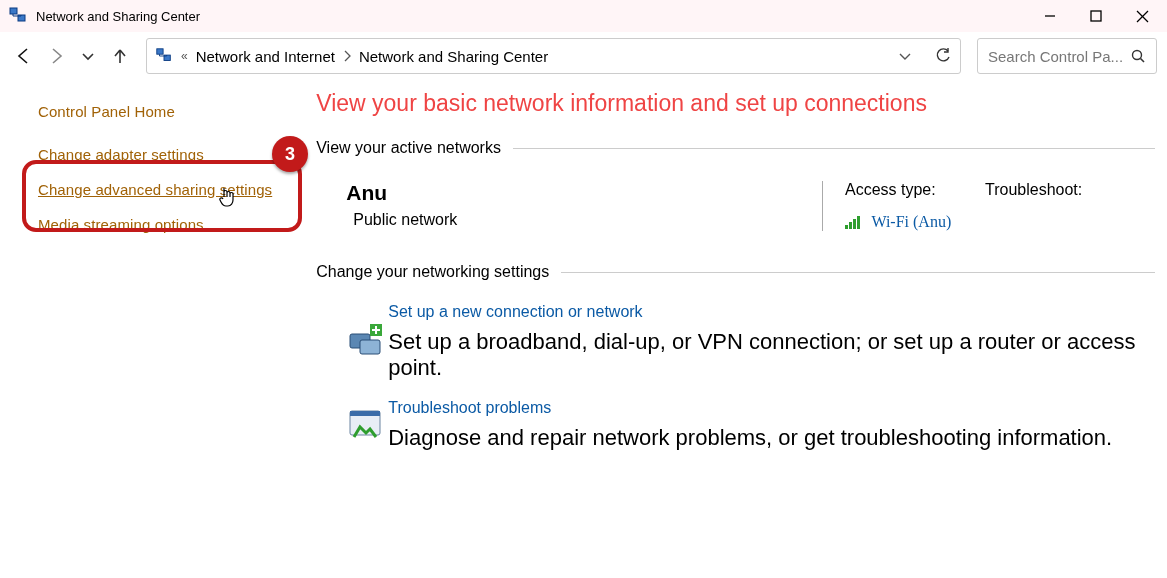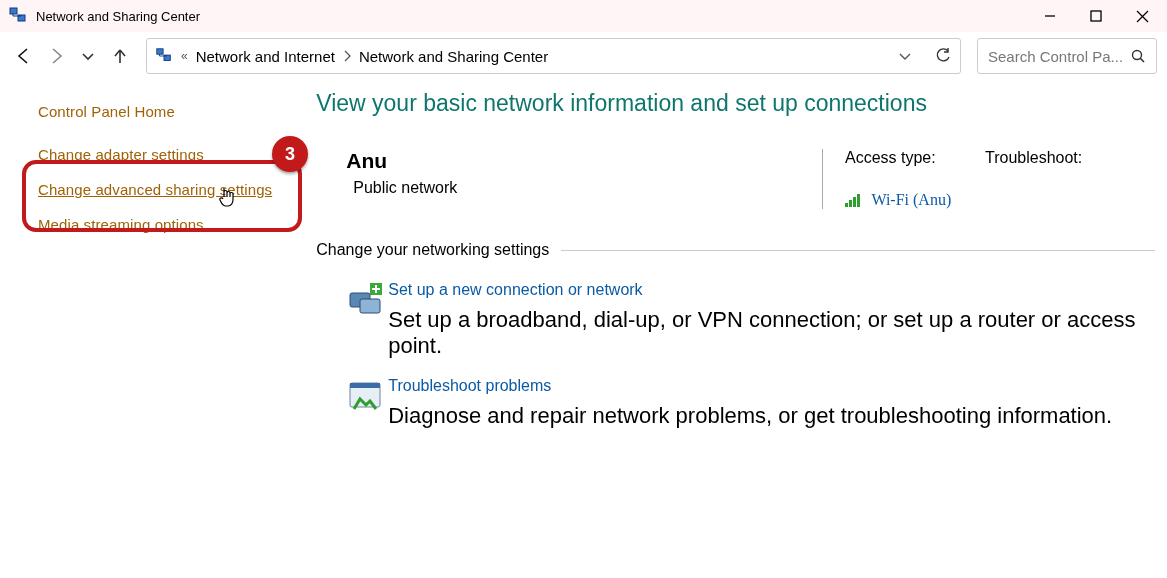--- a/index.html
+++ b/index.html
@@ -17,33 +17,33 @@
   .bc-refresh { margin-left:14px; color:#555; }
   .searchbox { width:180px; height:36px; border:1px solid #ccc; border-radius:3px; margin-left:12px; display:flex; align-items:center; padding:0 10px; color:#777; }
   .searchbox .si { margin-left:auto; color:#555;}
   .body { display:flex; padding:4px 0 0 0; height:calc(578px - 32px - 56px);}
   .side { width:318px; padding:10px 24px 10px 38px; position:relative;}
   .side a { display:block; color:#a16207; text-decoration:none; padding:9px 0; font-size:15px; letter-spacing:.1px;}
   .callout { position:absolute; left:22px; top:76px; width:280px; height:72px; border:4px solid #c21a1a; border-radius:14px; pointer-events:none;}
   .badge { position:absolute; left:272px; top:52px; width:36px; height:36px; border-radius:50%; background:#c21a1a; color:#fff; display:flex; align-items:center; justify-content:center; font-weight:700; font-size:18px; box-shadow:0 2px 3px rgba(0,0,0,.35);}
   .cursor { position:absolute; left:218px; top:102px; width:18px; height:22px; pointer-events:none;}
   .main { flex:1 1 auto; padding:0 12px 0 10px; }
-  .h1 { color:#0f766e; font-size:23px; font-weight:400; padding:6px 0 18px 0;}
+  .h1 { color:#ef4444; font-size:23px; font-weight:400; padding:6px 0 18px 0;}
   .sec-head { display:flex; align-items:center; gap:12px; margin:4px 0 10px 0;}
   .sec-head .lab { font-size:16px; color:#000; white-space:nowrap;}
   .sec-head .line { flex:1 1 auto; height:1px; background:#ccc; }
   .active-nw { display:flex; padding:14px 0 18px 30px;}
   .nw-left { padding-right:24px;}
   .nw-name { font-weight:700; font-size:21px; padding-bottom:6px;}
   .nw-type { font-size:16px;margin-left:7px;}
   .vsep { width:1px; background:#aaa; margin:0 22px 0 0;}
-  .nw-right { display:grid; grid-template-columns:140px auto; row-gap:24px; align-items:center; font-size:16px;}
+  .nw-right { display:grid; grid-template-columns:140px auto; row-gap:14px; align-items:center; font-size:16px;}
   .wifi-link { color:#0b5aa5; text-decoration:none;font-family:Liberation Serif, serif; }
   .sigicon { display:inline-block; vertical-align:middle; margin-right:4px;}
-  .act { display:flex; gap:2px; padding:12px 0 6px 30px; align-items:flex-start;}
+  .act { display:flex; gap:2px; padding:12px 0 6px 30px; align-items:center;}
   .act .ic { width:40px; height:40px; flex:0 0 40px;}
   .act .tx a { color:#0b5aa5; text-decoration:none; font-size:16px;}
   .act .tx div { padding-top:8px; font-size:22px;}
   a.underline { text-decoration:underline; }
   svg { display:block; }
 </style>
 </head>
 <body>
 
 <div class="titlebar">
@@ -148,20 +148,24 @@
     <div class="cursor">
       <svg width="18" height="22" viewBox="0 0 18 22">
         <path d="M6 2 v9 M6 6 c0-2 3-2 3 0 v5 M9 7 c0-2 3-2 3 0 v4 M12 8 c0-2 3-2 3 0 v6 c0 3 -2 6 -5 6 h-2 c-2 0 -4 -2 -5 -4 l-1 -2 c-1 -2 2 -3 3 -1" stroke="#000" stroke-width="1.2" fill="#fff"></path>
       </svg>
     </div>
   </div>
 
   <div class="main">
     <div class="h1">View your basic network information and set up connections</div>
 
+    <div class="sec-head">
+      <span class="lab">View your active networks</span>
+      <span class="line"></span>
+    </div>
 
     <div class="active-nw">
       <div class="nw-left" style="flex:1 1 auto;">
         <div class="nw-name">Anu</div>
         <div class="nw-type">Public network</div>
       </div>
       <div class="vsep"></div>
       <div class="nw-right" style="min-width:310px;">
         <div>Access type:</div>
         <div>Troubleshoot:</div>

